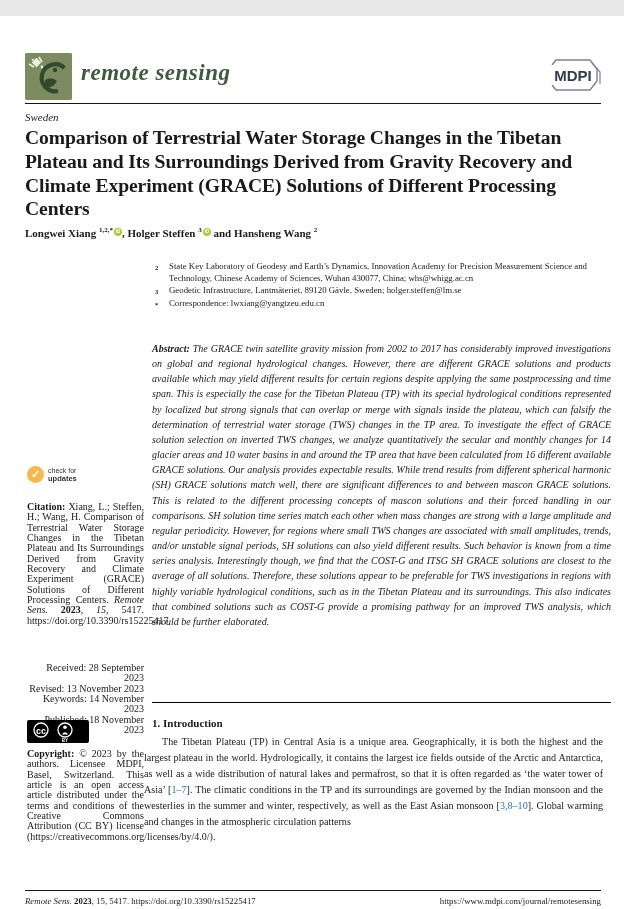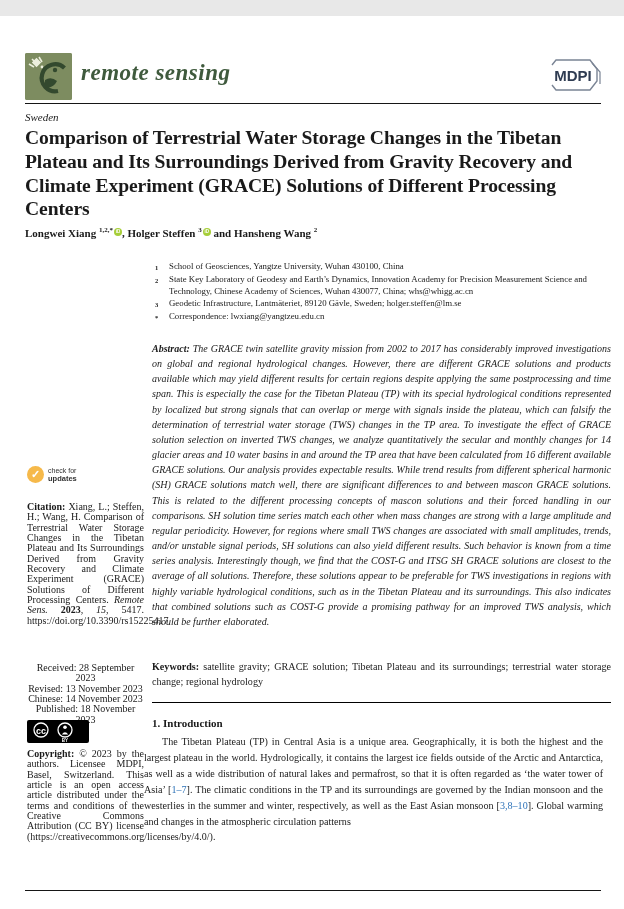--- a/index.html
+++ b/index.html
@@ -38,21 +38,21 @@
   .intro-para { position: absolute; left: 144px; top: 718px; width: 459px; font-size: 10.1px; line-height: 16px; text-align: justify; text-indent: 18px; }
   .ref-link { color: #2d72b8; }
   
   .check-badge { position: absolute; left: 27px; top: 450px; display: flex; align-items: center; gap: 4px; cursor: pointer; }
   .check-circle { width: 17px; height: 17px; border-radius: 50%; background: #f6b94a; color: #fff; font-size: 11px; line-height: 17px; text-align: center; font-family: "Liberation Sans", sans-serif; font-weight: bold; }
   .check-text { font-family: Liberation Sans, sans-serif; font-size: 7px; line-height: 8px; color: #333; }
   .check-text .b2 { font-weight: bold; font-size: 7.5px; }
   .side-block { position: absolute; left: 27px; width: 117px; font-size: 10px; line-height: 10.35px; text-align: justify; }
   .side-citation { top: 486px; }
   .side-editors { top: 599px; text-align: left; }
-  .side-dates { top: 647px; text-align: center; }
+  .side-dates { top: 647px; text-align: right; }
   .side-license { top: 733px; }
   .it { font-style: italic; }
   .bd { font-weight: bold; }
   .cc-badge { position: absolute; left: 27px; top: 704px; }
   
   .footer-rule { position: absolute; left: 25px; top: 874px; width: 576px; border-top: 1.4px solid #161616; }
   .footer { position: absolute; left: 25px; top: 880px; width: 576px; display: flex; justify-content: space-between; font-size: 8.8px; }
 </style>
 </head>
 <body>
@@ -93,44 +93,37 @@
   <div class="article-label">Sweden</div>
 
   <h1 class="paper-title">Comparison of Terrestrial Water Storage Changes in the Tibetan Plateau and Its Surroundings Derived from Gravity Recovery and Climate Experiment (GRACE) Solutions of Different Processing Centers</h1>
 
   <div class="authors-line">
     <span>Longwei Xiang</span>&nbsp;<sup>1,2,*</sup><span class="orcid">iD</span><span>, </span><span>Holger Steffen</span>&nbsp;<sup>3</sup><span class="orcid">iD</span><span> and </span><span>Hansheng Wang</span>&nbsp;<sup>2</sup>
   </div>
 
   <div class="affiliations">
     <div class="affil-row">
-      <span class="affil-marker">1</span>
-      <span class="affil-text">School of Geosciences, Yangtze University, Wuhan 430100, China</span>
-    </div>
-    <div class="affil-row">
       <span class="affil-marker">2</span>
       <span class="affil-text">State Key Laboratory of Geodesy and Earth’s Dynamics, Innovation Academy for Precision Measurement Science and Technology, Chinese Academy of Sciences, Wuhan 430077, China; whs@whigg.ac.cn</span>
     </div>
     <div class="affil-row">
       <span class="affil-marker">3</span>
       <span class="affil-text">Geodetic Infrastructure, Lantmäteriet, 89120 Gävle, Sweden; holger.steffen@lm.se</span>
     </div>
     <div class="affil-row">
       <span class="affil-marker">*</span>
       <span class="affil-text">Correspondence: lwxiang@yangtzeu.edu.cn</span>
     </div>
   </div>
 
   <div class="abstract">
     <span class="lbl">Abstract:</span><span> The GRACE twin satellite gravity mission from 2002 to 2017 has considerably improved investigations on global and regional hydrological changes. However, there are different GRACE solutions and products available which may yield different results for certain regions despite applying the same postprocessing and time span. This is especially the case for the Tibetan Plateau (TP) with its special hydrological conditions represented by localized but strong signals that can overlap or merge with signals inside the plateau, which can falsify the determination of terrestrial water storage (TWS) changes in the TP area. To investigate the effect of GRACE solution selection on inverted TWS changes, we analyze quantitatively the secular and monthly changes for 14 glacier areas and 10 water basins in and around the TP area that have been calculated from 16 different available GRACE solutions. Our analysis provides expectable results. While trend results from different spherical harmonic (SH) GRACE solutions match well, there are significant differences to and between mascon GRACE solutions. This is related to the different processing concepts of mascon solutions and their forced handling in our comparisons. SH solution time series match each other when mass changes are strong with a large amplitude and regular periodicity. However, for regions where small TWS changes are associated with small amplitudes, trends, and/or unstable signal periods, SH solutions can also yield different results. Such behavior is known from a time series analysis. Interestingly though, we find that the COST-G and ITSG SH GRACE solutions are closest to the average of all solutions. Therefore, these solutions appear to be preferable for TWS investigations in regions with highly variable hydrological conditions, such as in the Tibetan Plateau and its surroundings. This also indicates that combined solutions such as COST-G provide a promising pathway for an improved TWS analysis, which should be further elaborated.</span>
   </div>
 
-  <div class="keywords">
-    <span class="lbl">Keywords:</span><span> satellite gravity; GRACE solution; Tibetan Plateau and its surroundings; terrestrial water storage change; regional hydrology</span>
-  </div>
 
   <div class="col-rule"></div>
 
   <div class="intro-heading">1. Introduction</div>
   <div class="intro-para">
     <span>The Tibetan Plateau (TP) in Central Asia is a unique area. Geographically, it is both the highest and the largest plateau in the world. Hydrologically, it contains the largest ice fields outside of the Arctic and Antarctica, as well as a wide distribution of natural lakes and permafrost, so that it is often regarded as ‘the water tower of Asia’ [</span><span class="ref-link">1–7</span><span>]. The climatic conditions in the TP and its surroundings are governed by the Indian monsoon and the westerlies in the summer and winter, respectively, as well as the East Asian monsoon [</span><span class="ref-link">3,8–10</span><span>]. Global warming and changes in the atmospheric circulation patterns</span>
   </div>
 
   <div class="check-badge">
     <span class="check-circle">✓</span>
@@ -141,35 +134,41 @@
   </div>
 
   <div class="side-block side-citation">
     <span class="bd">Citation:</span><span> Xiang, L.; Steffen, H.; Wang, H. Comparison of Terrestrial Water Storage Changes in the Tibetan Plateau and Its Surroundings Derived from Gravity Recovery and Climate Experiment (GRACE) Solutions of Different Processing Centers. </span><span class="it">Remote Sens. </span><span class="bd">2023</span><span>, </span><span class="it">15</span><span>, 5417. </span><span>https://doi.org/10.3390/rs15225417</span>
   </div>
 
 
   <div class="side-block side-dates">
     <div><span>Received:</span><span> 28 September 2023</span></div>
     <div><span>Revised:</span><span> 13 November 2023</span></div>
-    <div><span>Chinese:</span><span> 14 November 2023</span></div>
+    <div><span>Keywords:</span><span> 14 November 2023</span></div>
     <div><span>Published:</span><span> 18 November 2023</span></div>
   </div>
 
   <div class="cc-badge">
     <svg width="62" height="23" viewBox="0 0 62 23">
       <rect x="0" y="0" width="62" height="23" rx="2" fill="#000"></rect>
       <circle cx="14" cy="10" r="7" fill="none" stroke="#fff" stroke-width="1.3"></circle>
       <text x="14" y="13.5" text-anchor="middle" font-family="Liberation Sans, sans-serif" font-weight="bold" font-size="9" fill="#fff">cc</text>
       <circle cx="38" cy="10" r="7" fill="none" stroke="#fff" stroke-width="1.3"></circle>
       <circle cx="38" cy="7.2" r="1.8" fill="#fff"></circle>
       <path d="M34.8 14.5 q 3.2 -4.5 6.4 0 z" fill="#fff"></path>
       <text x="38" y="21.5" text-anchor="middle" font-family="Liberation Sans, sans-serif" font-weight="bold" font-size="4.5" fill="#fff">BY</text>
     </svg>
   </div>
 
   <div class="side-block side-license">
     <span class="bd">Copyright:</span><span> © 2023 by the authors. Licensee MDPI, Basel, Switzerland. This article is an open access article distributed under the terms and conditions of the Creative Commons Attribution (CC BY) license (https://creativecommons.org/licenses/by/4.0/).</span>
   </div>
 
   <div class="footer-rule"></div>
+  <div class="footer">
+    <span>
+      <span class="it">Remote Sens. </span><span class="bd">2023</span><span>, 15, 5417. https://doi.org/10.3390/rs15225417</span>
+    </span>
+    <span>https://www.mdpi.com/journal/remotesensing</span>
+  </div>
 
 </div>
 
 </body></html>

